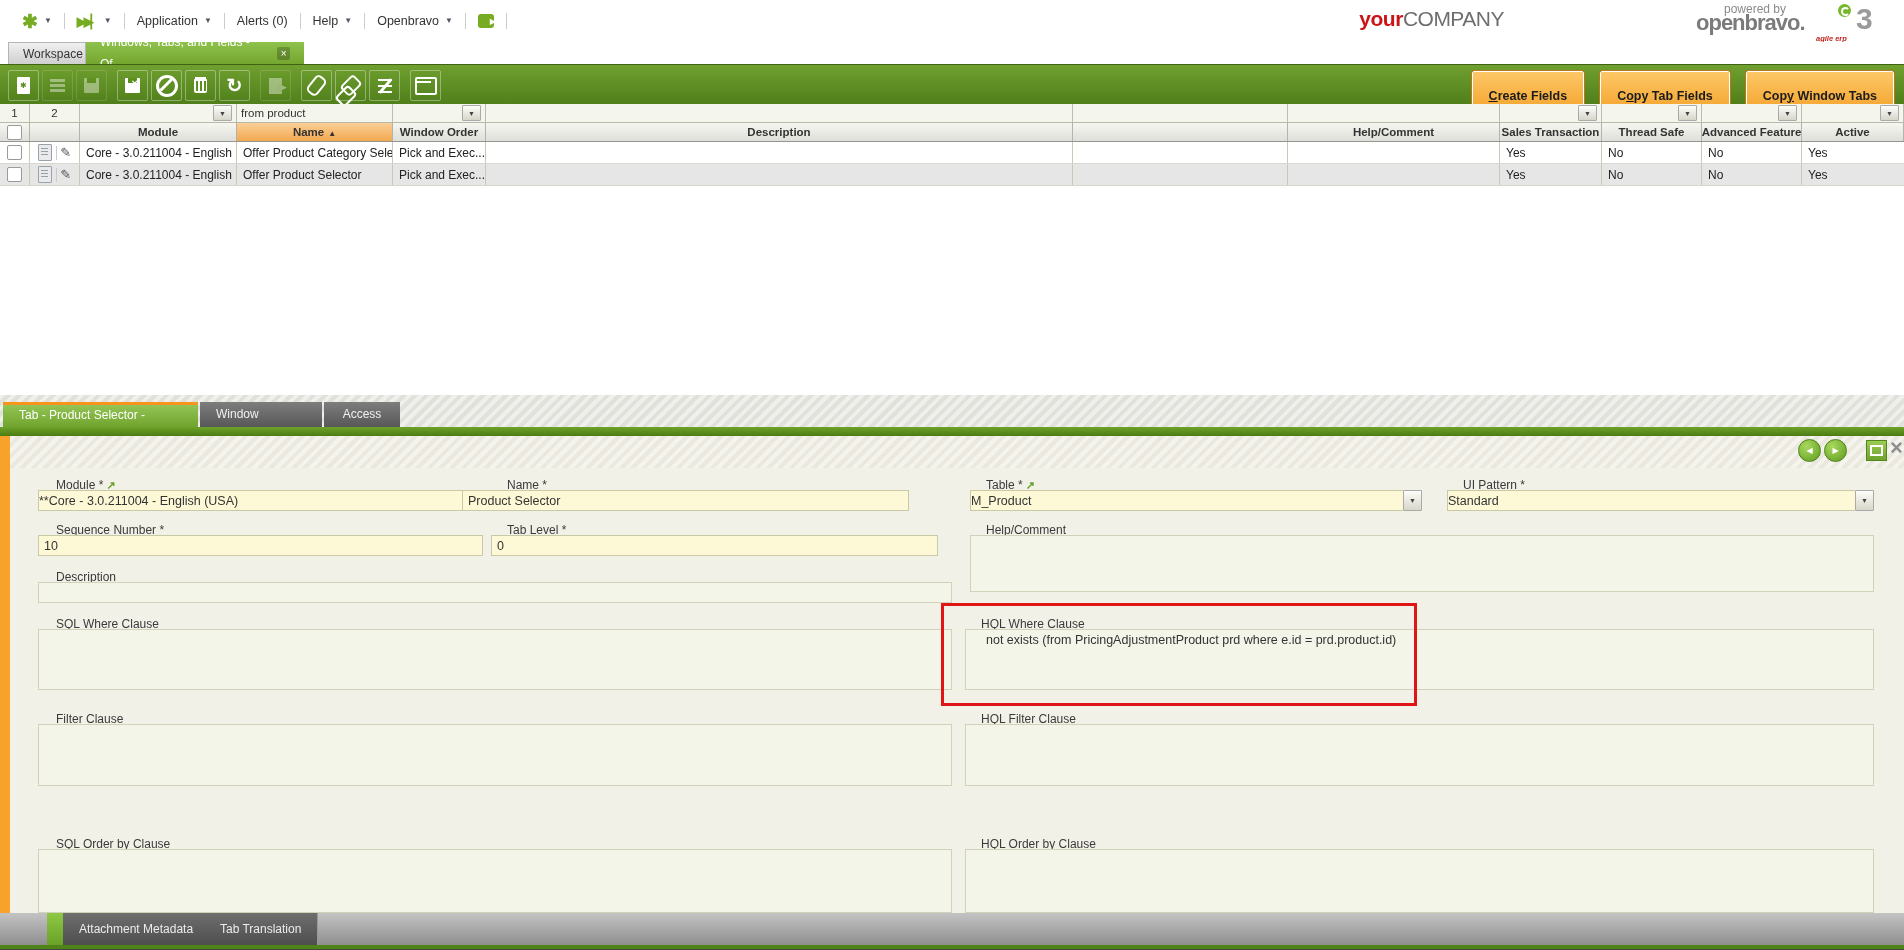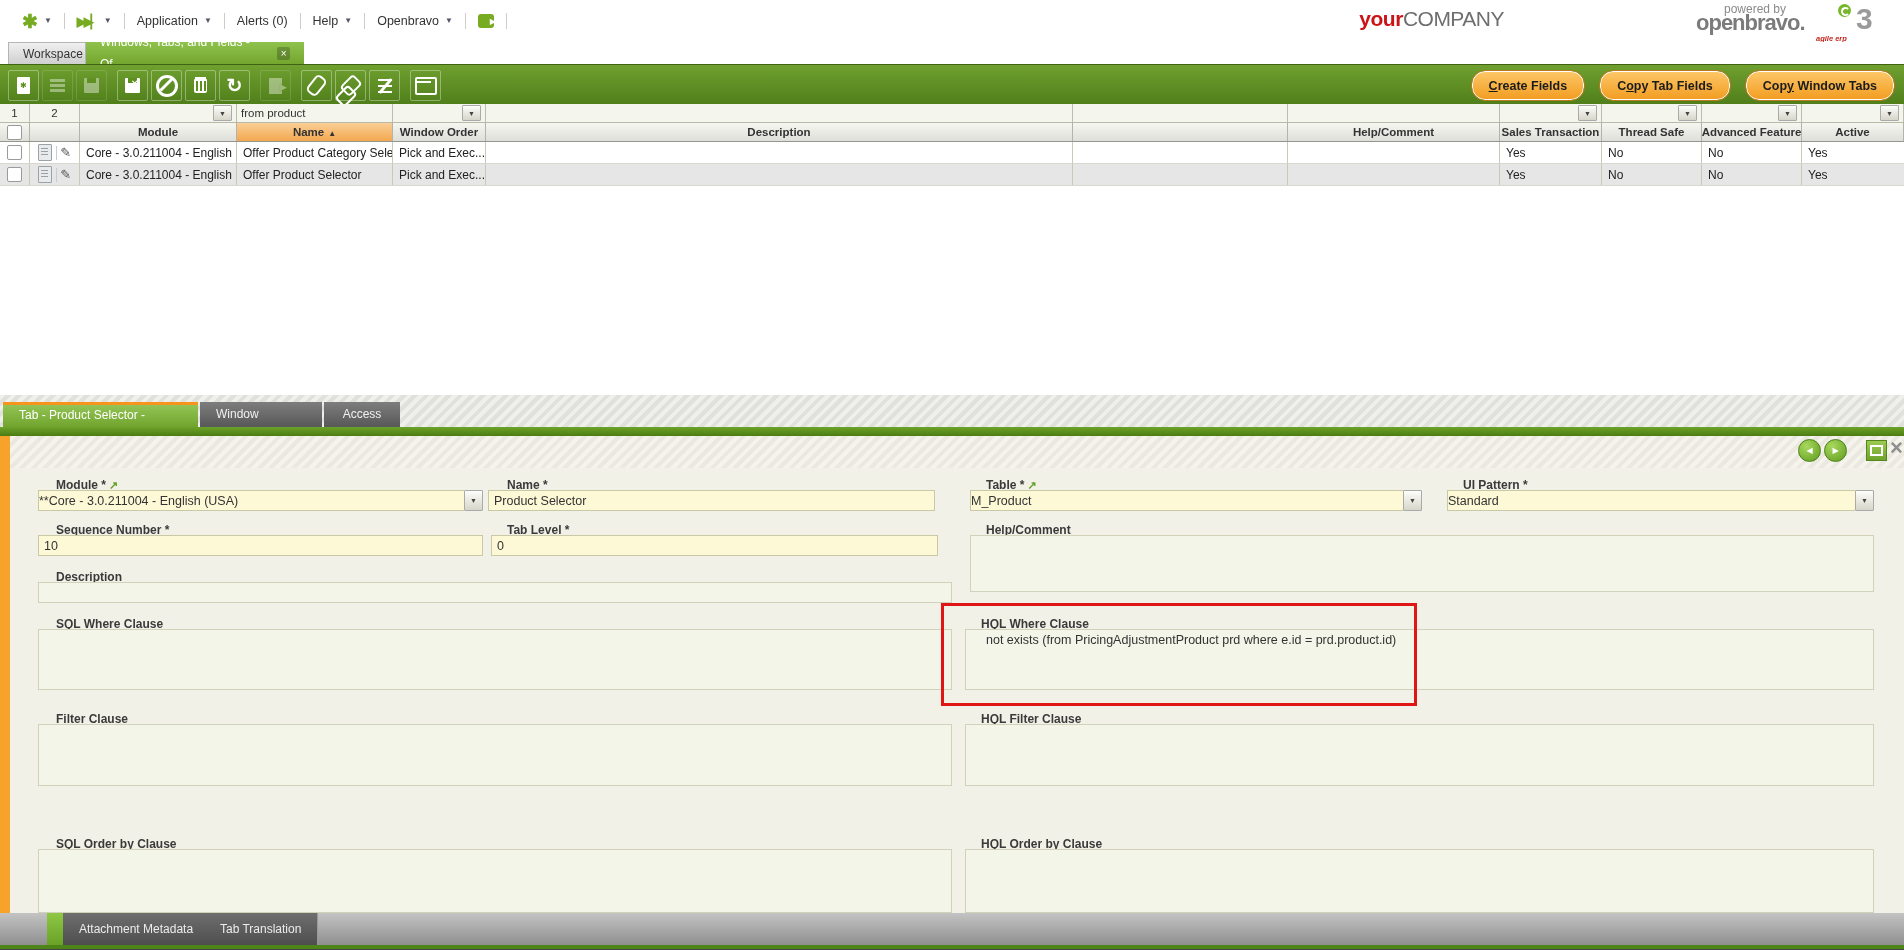--- a/index.html
+++ b/index.html
@@ -62,21 +62,21 @@
   .i-export::after{content:"\25B6";position:absolute;right:-5px;top:4px;font-size:9px;color:#fff;text-shadow:0 0 1px #507f1b;}
   .i-clip{width:9px;height:17px;border:2px solid #fff;border-radius:5px;transform:rotate(38deg);}
   .i-link{width:10px;height:15px;border:2px solid #fff;border-radius:4px;transform:rotate(45deg);position:relative;}
   .i-link::after{content:"";position:absolute;left:2px;top:9px;width:10px;height:15px;border:2px solid #fff;border-radius:4px;}
   .i-tools{width:14px;height:14px;background:linear-gradient(#fff 0 2px,transparent 2px 6px,#fff 6px 8px,transparent 8px 12px,#fff 12px 14px);position:relative;}
   .i-tools::after{content:"";position:absolute;left:6px;top:-2px;width:3px;height:18px;background:#fff;transform:rotate(40deg);}
   .i-grid{width:18px;height:14px;border:2px solid #fff;border-radius:2px;position:relative;}
   .i-grid::after{content:"";position:absolute;left:0;top:2px;width:14px;height:2px;background:#fff;}
 
   #tool-actions{position:absolute;right:10px;top:6px;display:flex;gap:16px;}
-  .obtn{height:27px;padding:0 16px;background:linear-gradient(#fdc767,#f29d22);border:1px solid #fff;outline:1px solid #b77a1a;border-radius:13px;font-size:12.5px;font-weight:bold;color:#1c1c1c;display:flex;align-items:center;cursor:pointer;}
+  .obtn{height:27px;padding:10px 16px;background:linear-gradient(#fdc767,#f29d22);border:1px solid #fff;outline:1px solid #b77a1a;border-radius:2px;font-size:12.5px;font-weight:bold;color:#1c1c1c;display:flex;align-items:center;cursor:pointer;}
   .obtn .key{text-decoration:underline;}
 
   
   #grid{left:0;top:104px;width:1904px;height:291px;background:#fff;font-size:11.5px;color:#222;}
   .grow{display:flex;width:1904px;}
   .gc{box-sizing:border-box;border-right:1px solid #c9c9ba;overflow:hidden;white-space:nowrap;flex:none;}
   
   .w-cb{width:30px;}.w-ic{width:50px;}.w-mod{width:157px;}.w-name{width:156px;}
   .w-wt{width:93px;}.w-desc{width:587px;}.w-sp{width:215px;}.w-help{width:212px;}
   .w-sales{width:102px;}.w-thr{width:100px;}.w-adv{width:100px;}.w-act{width:102px;border-right:none;}
@@ -108,21 +108,21 @@
   
   #band{left:0;top:395px;width:1904px;height:32px;background:repeating-linear-gradient(135deg,#efefeb 0 4px,#e1e1db 4px 8px);}
   .stab{position:absolute;top:7px;height:25px;line-height:25px;font-size:12px;padding:0 16px;box-sizing:border-box;color:#f0f0f0;background:linear-gradient(#7d7d7d,#585858);cursor:pointer;}
   .stab.active{background:linear-gradient(#93c455,#71a42e);border-top:3px solid #f7941e;line-height:21px;color:#fff;}
   #greenline{left:0;top:427px;width:1904px;height:9px;background:linear-gradient(#6da32a,#4c7c12);}
 
   
   #form{left:0;top:436px;width:1904px;height:477px;background:#f2f1e8;}
   #form-stripe{left:0;top:0;width:1904px;height:32px;background:repeating-linear-gradient(135deg,#f4f3ec 0 4px,#eae8df 4px 8px);}
   #orange-strip{left:0;top:0;width:10px;height:477px;background:#f7a32b;}
-  .lbl{position:absolute;font-size:12px;font-weight:bold;color:#3a3a3a;white-space:nowrap;padding-left:16px;}
+  .lbl{position:absolute;font-size:12px;font-weight:normal;color:#3a3a3a;white-space:nowrap;padding-left:16px;}
   .linkarrow{color:#69a22a;font-weight:bold;font-size:11px;margin-left:3px;}
   .linkarrow::after{content:"\2197";}
   .fin{position:absolute;box-sizing:border-box;height:21px;font-size:12.5px;color:#333;padding:2px 5px;font-family:"Liberation Sans",sans-serif;}
   .yel{background:#fdf9d7;border:1px solid #c9c9a5;}
   .pln{background:#f3f5e8;border:1px solid #d2d2ba;}
   .fta{position:absolute;box-sizing:border-box;background:#f3f5e8;border:1px solid #d2d2ba;font-size:12.5px;color:#333;padding:3px 20px;resize:none;font-family:"Liberation Sans",sans-serif;overflow:hidden;}
   .combo{position:absolute;display:flex;box-sizing:border-box;height:21px;}
   .combo input{flex:1;border:1px solid #c9c9a5;border-right:none;background:#fdf9d7;font-size:12.5px;color:#333;padding:2px 0;min-width:0;font-family:"Liberation Sans",sans-serif;}
   .combo .dbtn{width:19px;height:21px;box-sizing:border-box;}
   
@@ -377,21 +377,21 @@
     <div class="navc next" style="left:1824px;top:3px;"></div>
     <div id="nav-max" style="left:1866px;top:4px;"></div>
     <div id="nav-close" style="left:1890px;top:3px;"></div>
 
     <div class="lbl" style="left:40px;top:42px;"><span>Module *</span><span class="linkarrow"></span></div>
     <div class="combo" style="left:38px;top:54px;width:445px;">
       <input value="**Core - 3.0.211004 - English (USA)" style="">
       <span class="dbtn"></span>
     </div>
     <div class="lbl" style="left:491px;top:42px;">Name *</div>
-    <input class="fin yel" style="left: 488px; top: 54px; width: 447px;" value="Product Selector">
+    <input class="fin yel" style="left: 462px; top: 54px; width: 447px;" value="Product Selector">
     <div class="lbl" style="left:970px;top:42px;"><span>Table *</span><span class="linkarrow"></span></div>
     <div class="combo" style="left:970px;top:54px;width:452px;">
       <input value="M_Product" style="">
       <span class="dbtn"></span>
     </div>
     <div class="lbl" style="left:1447px;top:42px;">UI Pattern *</div>
     <div class="combo" style="left:1447px;top:54px;width:427px;">
       <input value="Standard" style="">
       <span class="dbtn"></span>
     </div>

